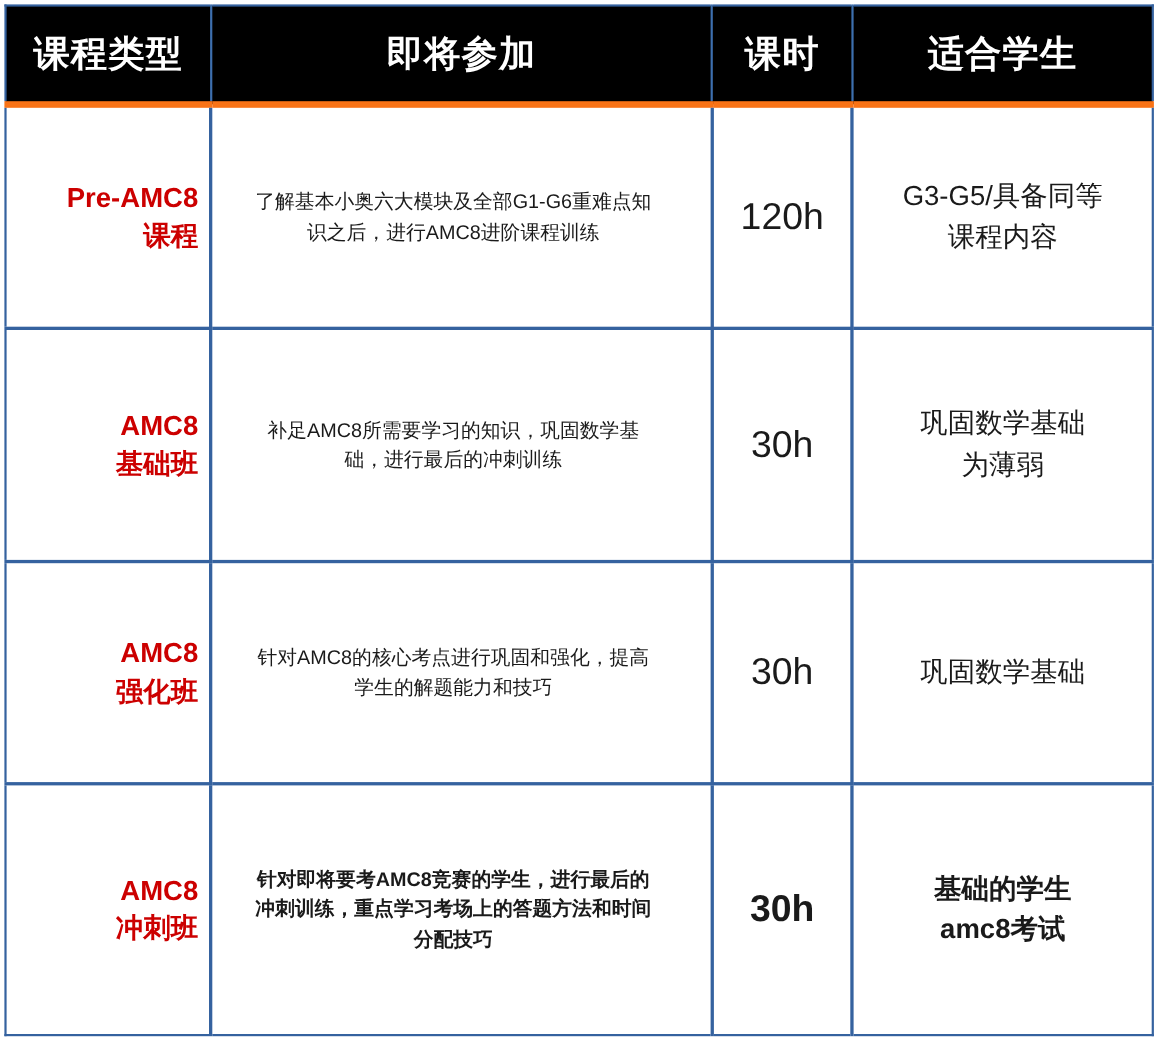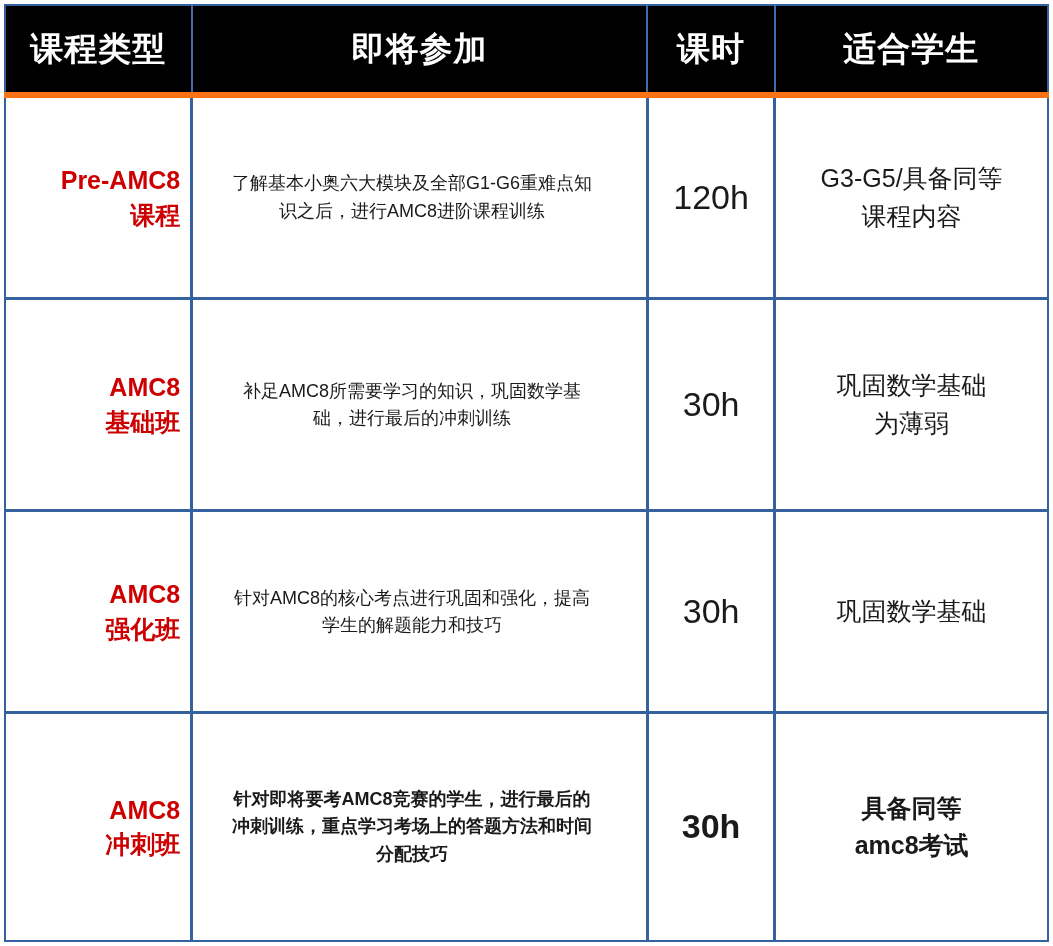--- a/index.html
+++ b/index.html
@@ -174,20 +174,20 @@
       <tr class="row-3">
         <td class="cell-type">
           <span class="line-en">AMC8</span>
           <span class="line-cn">冲刺班</span>
         </td>
         <td class="cell-content">
           <span class="para">针对即将要考AMC8竞赛的学生，进行最后的冲刺训练，重点学习考场上的答题方法和时间分配技巧</span>
         </td>
         <td class="cell-hours">30h</td>
         <td class="cell-target">
-          <span class="tline">具备同等</span>
+          <span class="tline">基础的学生</span>
           <span class="tline">amc8考试</span>
         </td>
       </tr>
 
     </tbody>
   </table>
 </div>
 
 </body></html>

